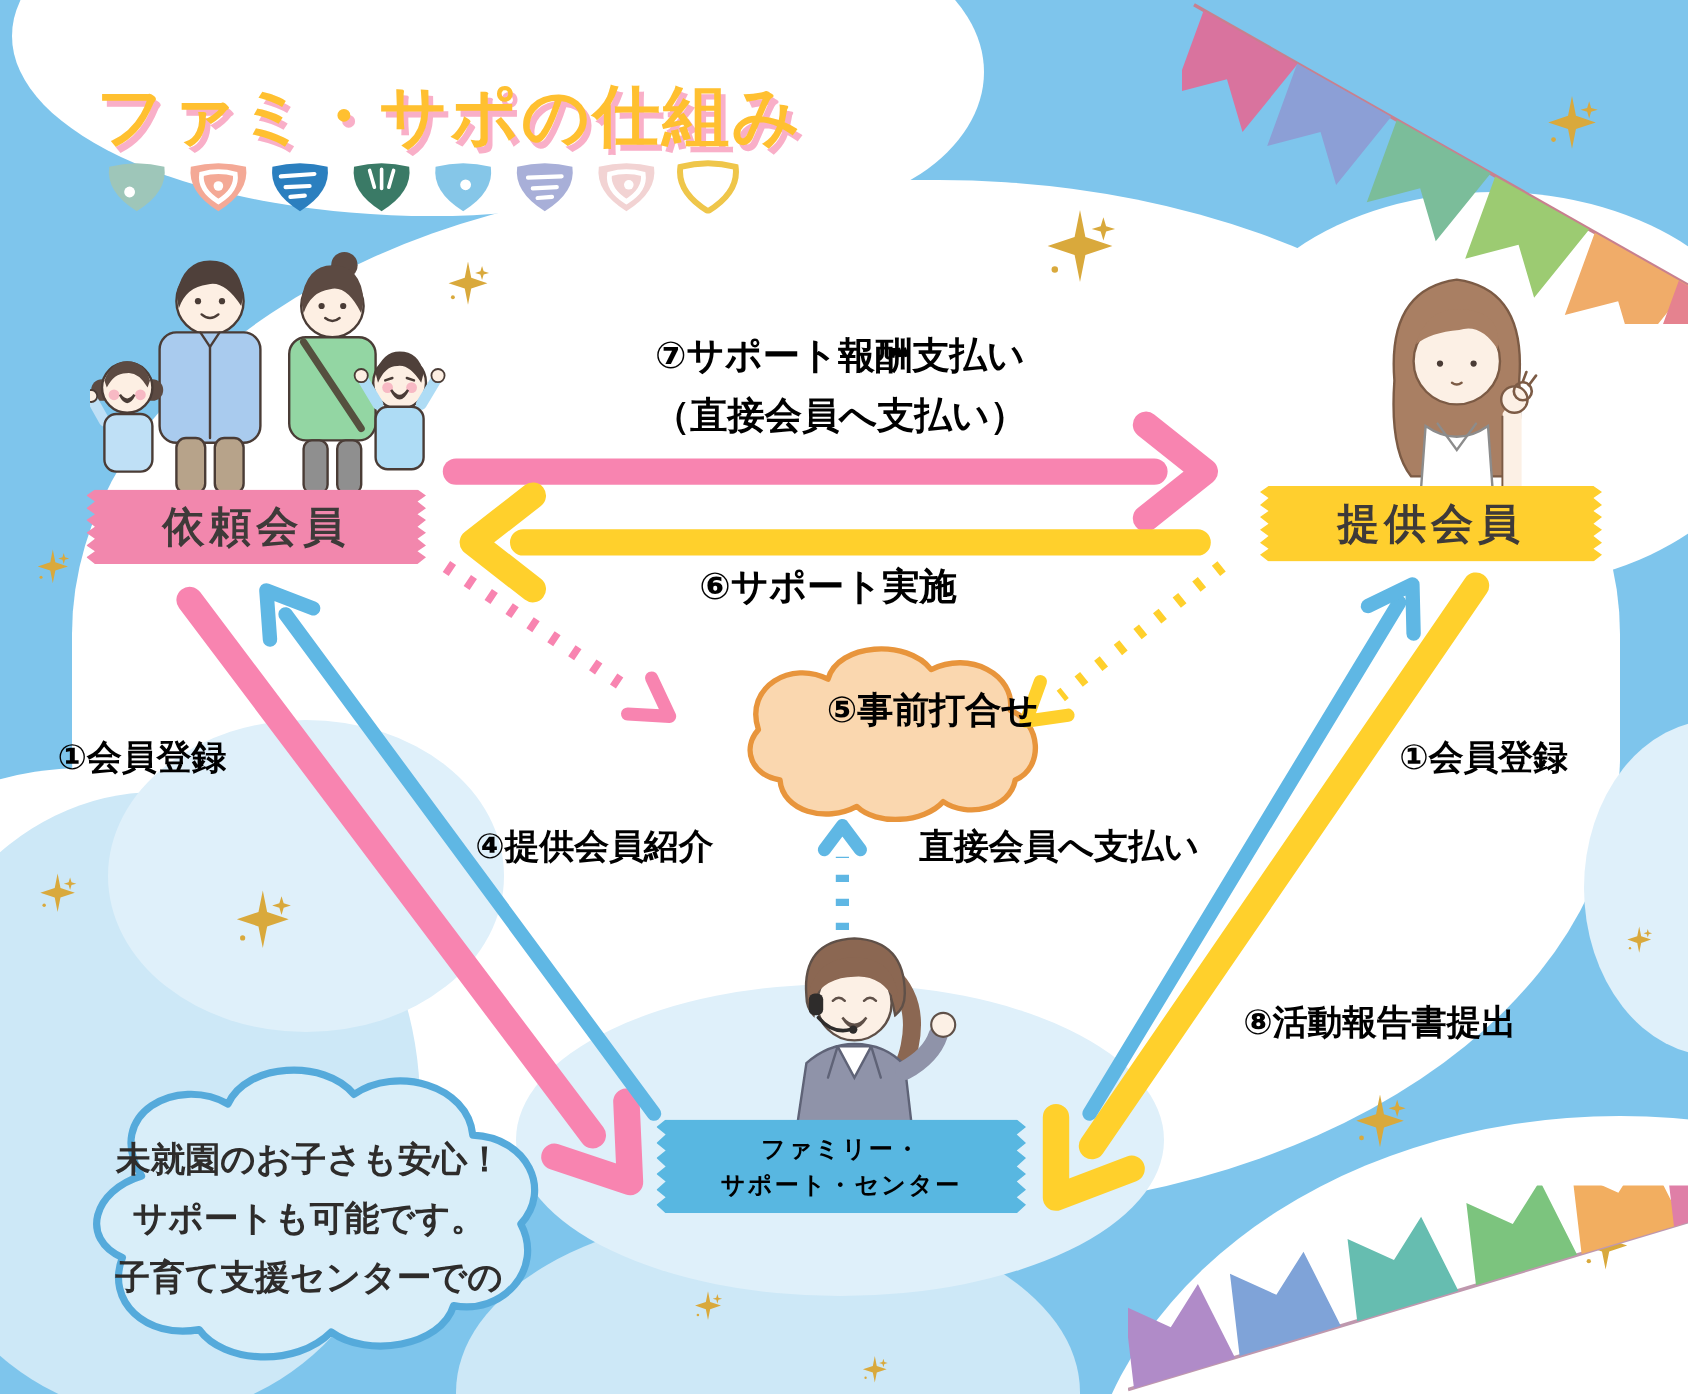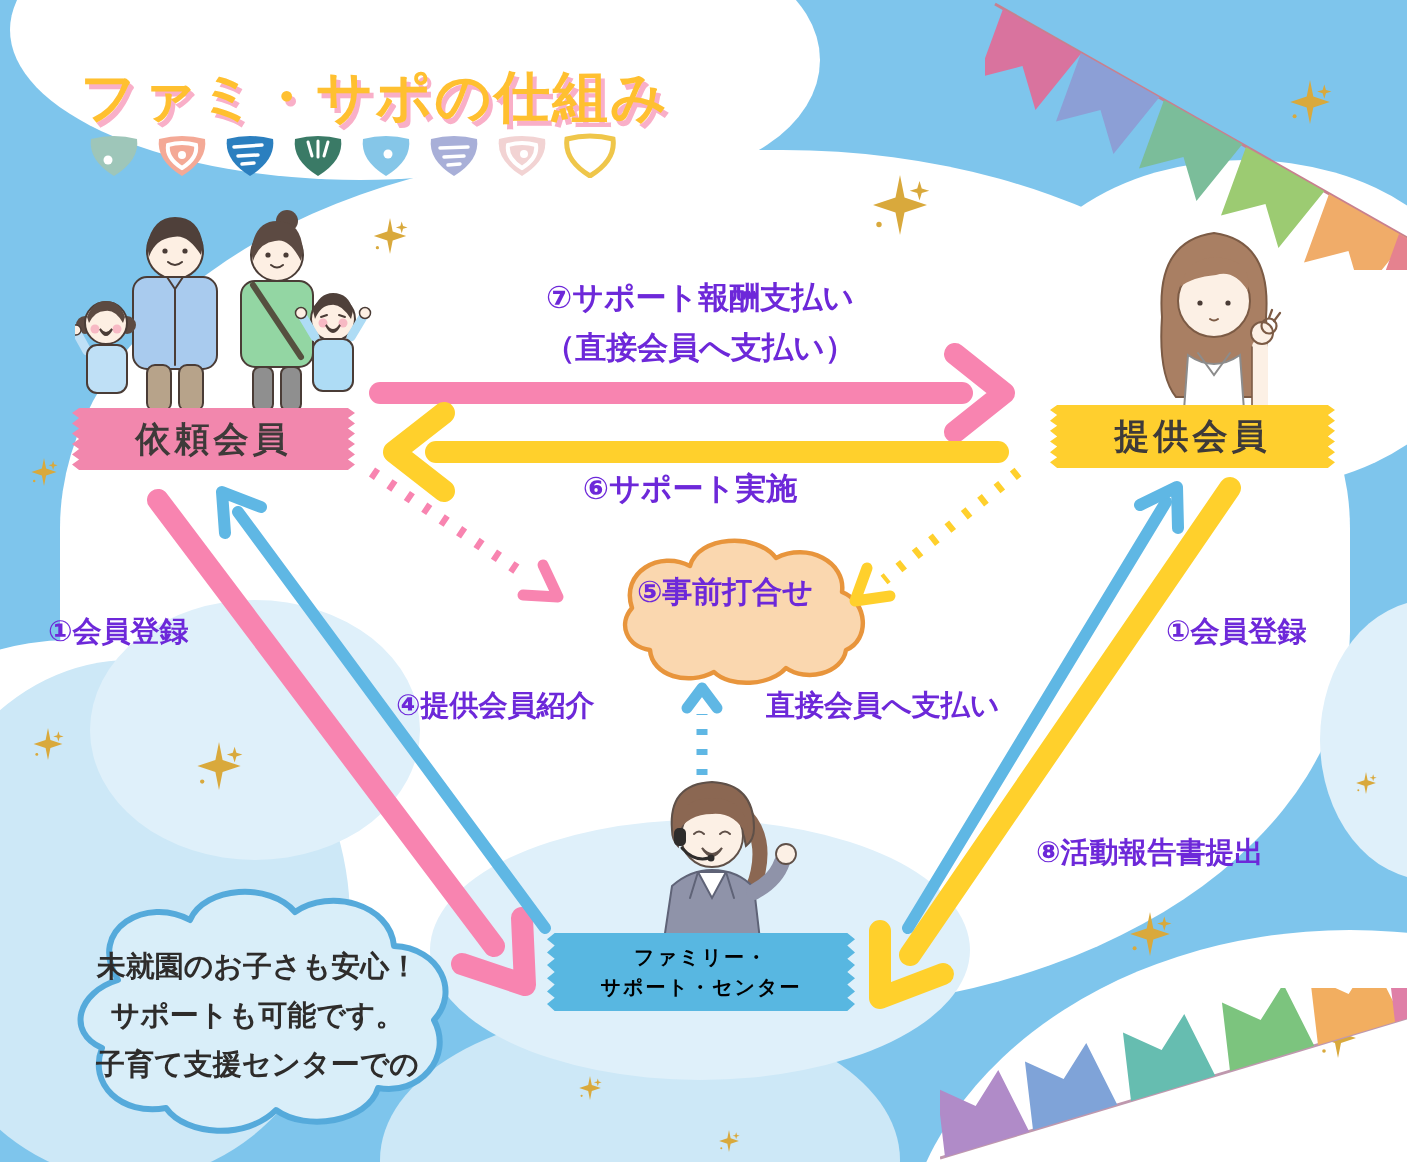--- a/index.html
+++ b/index.html
@@ -19,26 +19,26 @@
   .tape{
     position:absolute;display:flex;align-items:center;justify-content:center;
     font-weight:700;color:#3E3A39;
     clip-path:polygon(2.5% 0%,97.5% 0%,100% 8%,97.5% 16%,100% 25%,97.5% 33%,100% 41%,97.5% 50%,100% 58%,97.5% 66%,100% 75%,97.5% 83%,100% 91%,97.5% 100%,2.5% 100%,0% 91%,2.5% 83%,0% 75%,2.5% 66%,0% 58%,2.5% 50%,0% 41%,2.5% 33%,0% 25%,2.5% 16%,0% 8%);
   }
   #requester-box{left:72px;top:408px;width:283px;height:62px;background:#F287AD;font-size:35px;letter-spacing:4px;}
   #provider-box{left:1050px;top:405px;width:285px;height:63px;background:#FFCF2E;font-size:35px;letter-spacing:4px;}
   #center-box{left:547px;top:933px;width:308px;height:78px;background:#58B7E1;
     flex-direction:column;font-size:20px;line-height:30px;letter-spacing:2px;color:#000000;font-weight:700;}
   
-  .flabel{position:absolute;color:#6d28d9;font-weight:600;white-space:nowrap;}
+  .flabel{position:absolute;color:#000000;font-weight:600;white-space:nowrap;}
   .big{font-size:31px;}
   .mid{font-size:29px;}
   #step7-label{left:470px;top:272px;width:460px;text-align:center;line-height:50px;}
   #step6-label{left:545px;top:468px;width:290px;text-align:center;}
-  #meeting-label{left:585px;top:572px;width:280px;text-align:center;font-size:30px;}
+  #meeting-label{left:585px;top:572px;width:280px;text-align:right;font-size:30px;}
   #step1-left-label{left:48px;top:612px;}
   #step4-label{left:396px;top:686px;}
   #step3-label{left:766px;top:686px;}
   #step1-right-label{left:1166px;top:612px;}
   #step2-label{left:106px;top:798px;}
   #step8-label{left:1036px;top:813px;margin-top:20px;}
   #note-text{left:55px;top:942px;width:405px;text-align:center;font-size:29px;line-height:49px;font-weight:600;color:#2E2C2B;position:absolute;}
   
   #title{
     position:absolute;left:80px;top:60px;font-size:56px;font-weight:800;letter-spacing:2px;

